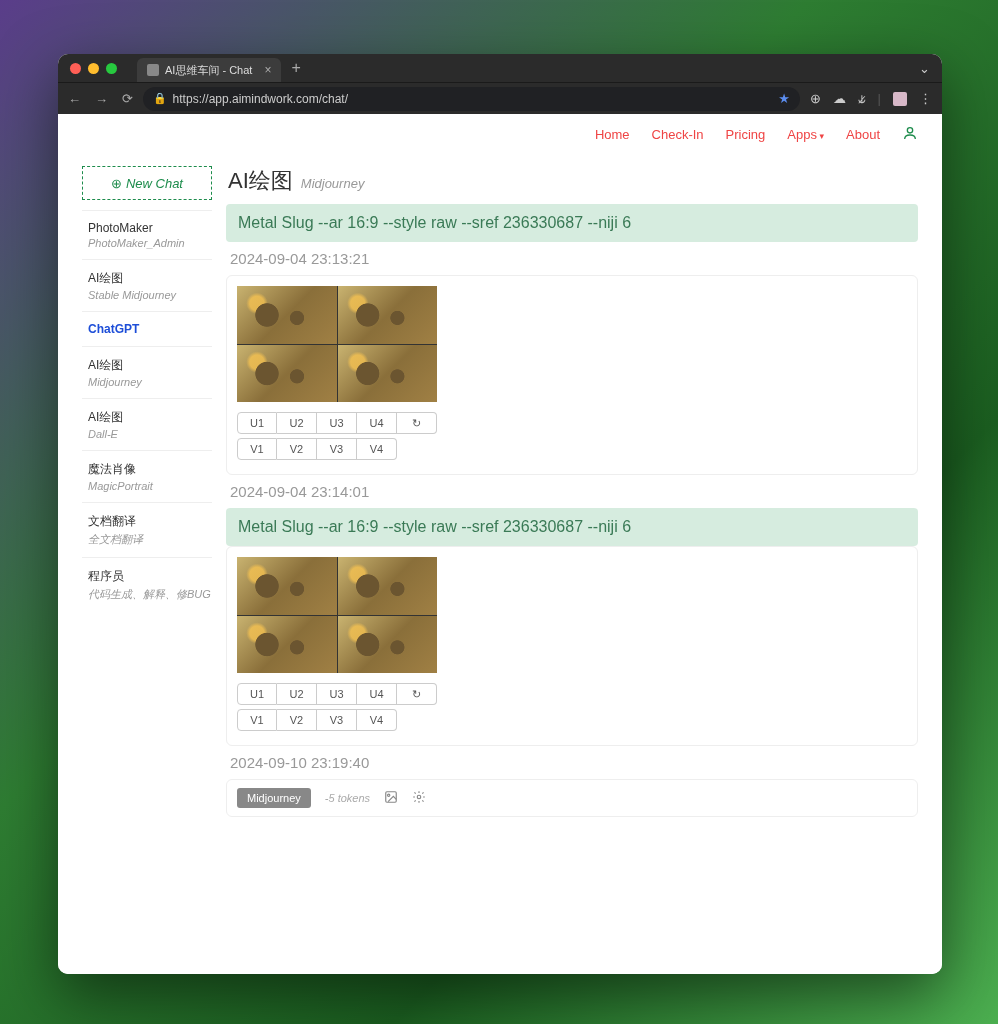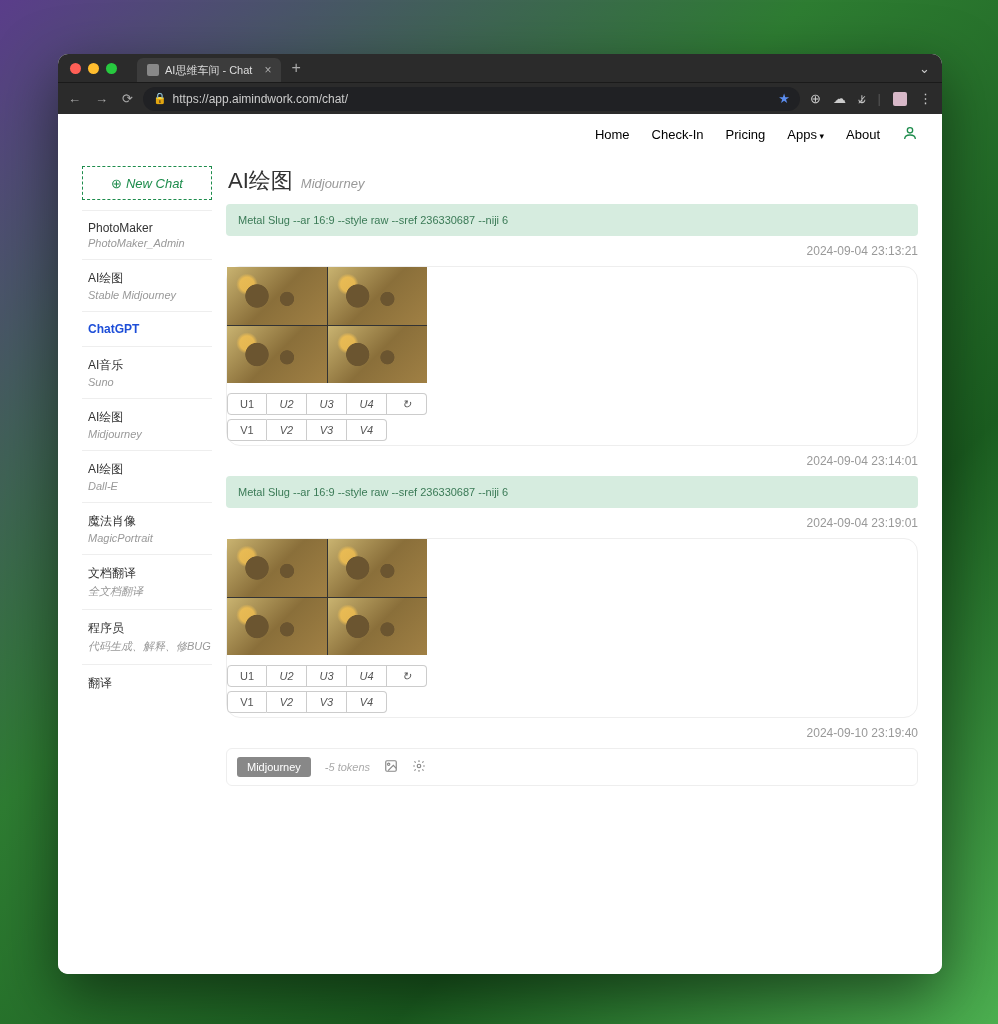--- a/index.html
+++ b/index.html
@@ -43,58 +43,58 @@
   .ext-icons{display:flex;gap:12px;color:#ccc;align-items:center;}
   .ext-icons span{font-size:13px;}
   .avatar-sq{width:14px;height:14px;background:#d7b8c8;border-radius:2px;}
   .page {
     flex:1; background:#fff; overflow-y:auto; overflow-x:hidden;
   }
   .topnav {
     height:42px; border-bottom:1px solid transparent; display:flex; justify-content:flex-end;
     align-items:center; padding:0 24px; gap:22px; font-size:13px;
   }
-  .topnav a{color:#000000;text-decoration:none;cursor:pointer;}
+  .topnav a{color:#ef4444;text-decoration:none;cursor:pointer;}
   .topnav .dropdown::after{content:" ▾";font-size:9px;}
   .person-icon{color:#1d8c4c;font-size:14px;}
   .layout{display:flex;padding:10px 24px 0 24px;gap:14px;}
   .sidebar{width:130px;flex-shrink:0;}
   .newchat-btn{
     border:1px dashed #1d8c4c;color:#1d8c4c;font-style:italic;font-size:13px;
     height:34px;display:flex;align-items:center;justify-content:center;gap:4px;
     margin-bottom:10px;cursor:pointer;
   }
   .newchat-btn .plus{font-style:normal;}
   .side-item{padding:10px 0 10px 6px;border-top:1px solid #eee;font-size:12px;cursor:pointer;}
   .side-item:first-of-type{border-top:1px solid #eee;}
   .side-title{color:#333;}
   .side-sub{color:#999;font-style:italic;font-size:11px;margin-top:2px;}
   .side-item.active .side-title{color:#1d4ed8;font-weight:600;}
   .main{flex:1;min-width:0;}
   .page-head{display:flex;align-items:baseline;gap:8px;margin-bottom:8px;padding-left:2px;}
   .page-title{font-size:22px;color:#333;}
   .page-sub{font-style:italic;color:#999;font-size:13px;}
   .prompt-box{
-    background:#d6ecdf;color:#3a7a56;font-size:11px;padding:10px 12px;border-radius:4px;
-  }
-  .ts{font-size:12px;color:#999;margin:8px 0 8px 4px;text-align:right;}
+    background:#d6ecdf;color:#3a7a56;font-size:16px;padding:10px 12px;border-radius:4px;
+  }
+  .ts{font-size:15px;color:#999;margin:8px 0 8px 4px;}
   .result-block{
-    border:1px solid #eee;border-radius:14px;padding:0;margin-bottom:6px;background:#fff;
+    border:1px solid #eee;border-radius:6px;padding:10px;margin-bottom:6px;background:#fff;
   }
   .img-grid{width:200px;height:116px;display:grid;grid-template-columns:1fr 1fr;grid-template-rows:1fr 1fr;gap:1px;background:#333;margin-bottom:10px;}
   .img-cell{background:linear-gradient(135deg,#c9b370 0%,#8a6f3a 50%,#a08044 100%);position:relative;overflow:hidden;}
   .img-cell::before{content:"";position:absolute;inset:0;background:radial-gradient(circle at 30% 50%,#6b5530 15%,transparent 16%),radial-gradient(circle at 60% 55%,#6b5530 10%,transparent 11%),radial-gradient(circle at 20% 30%,rgba(255,200,80,0.7) 8%,transparent 12%);}
   .btn-row{display:flex;gap:0;margin-bottom:4px;}
   .ubtn{
     border:1px solid #ccc;background:#fff;color:#555;font-size:11px;
     width:40px;height:22px;display:flex;align-items:center;justify-content:center;cursor:pointer;
   }
   .ubtn:first-child{border-radius:4px 0 0 4px;}
   .ubtn:last-child{border-radius:0 4px 4px 0;}
-  .ubtn+.ubtn{border-left:none;font-style:italic;}
+  .ubtn+.ubtn{border-left:none;}
   .composer{
     border:1px solid #eee;border-radius:6px;margin-top:8px;
   }
   .composer-head{
     display:flex;align-items:center;gap:14px;padding:8px 10px;font-size:11px;
   }
   .pill{background:#888;color:#fff;padding:4px 10px;border-radius:3px;font-size:11px;}
   .tokens{color:#aaa;font-style:italic;}
   .comp-icon{color:#888;font-size:13px;}
   .composer-body{position:relative;}
@@ -178,45 +178,38 @@
           <div class="side-sub">PhotoMaker_Admin</div>
         </div>
         <div class="side-item">
           <div class="side-title">AI绘图</div>
           <div class="side-sub">Stable Midjourney</div>
         </div>
         <div class="side-item active">
           <div class="side-title">ChatGPT</div>
         </div>
         <div class="side-item">
-          <div class="side-title">AI音乐</div>
-          <div class="side-sub">Suno</div>
-        </div>
-        <div class="side-item">
           <div class="side-title">AI绘图</div>
           <div class="side-sub">Midjourney</div>
         </div>
         <div class="side-item">
           <div class="side-title">AI绘图</div>
           <div class="side-sub">Dall-E</div>
         </div>
         <div class="side-item">
           <div class="side-title">魔法肖像</div>
           <div class="side-sub">MagicPortrait</div>
         </div>
         <div class="side-item">
           <div class="side-title">文档翻译</div>
           <div class="side-sub">全文档翻译</div>
         </div>
         <div class="side-item">
           <div class="side-title">程序员</div>
           <div class="side-sub">代码生成、解释、修BUG</div>
-        </div>
-        <div class="side-item">
-          <div class="side-title">翻译</div>
         </div>
       </div>
 
       <div class="main">
         <div class="page-head">
           <span class="page-title">AI绘图</span>
           <span class="page-sub">Midjourney</span>
         </div>
 
         <div class="prompt-box">Metal Slug --ar 16:9 --style raw --sref 236330687 --niji 6</div>
@@ -241,21 +234,20 @@
           <div class="btn-row">
             <div class="ubtn">V1</div>
             <div class="ubtn">V2</div>
             <div class="ubtn">V3</div>
             <div class="ubtn">V4</div>
           </div>
         </div>
         <div class="ts">2024-09-04 23:14:01</div>
 
         <div class="prompt-box">Metal Slug --ar 16:9 --style raw --sref 236330687 --niji 6</div>
-        <div class="ts">2024-09-04 23:19:01</div>
 
         <div class="result-block">
           <div class="img-grid">
             <div class="img-cell"></div>
             <div class="img-cell"></div>
             <div class="img-cell"></div>
             <div class="img-cell"></div>
           </div>
           <div class="btn-row">
             <div class="ubtn">U1</div>

